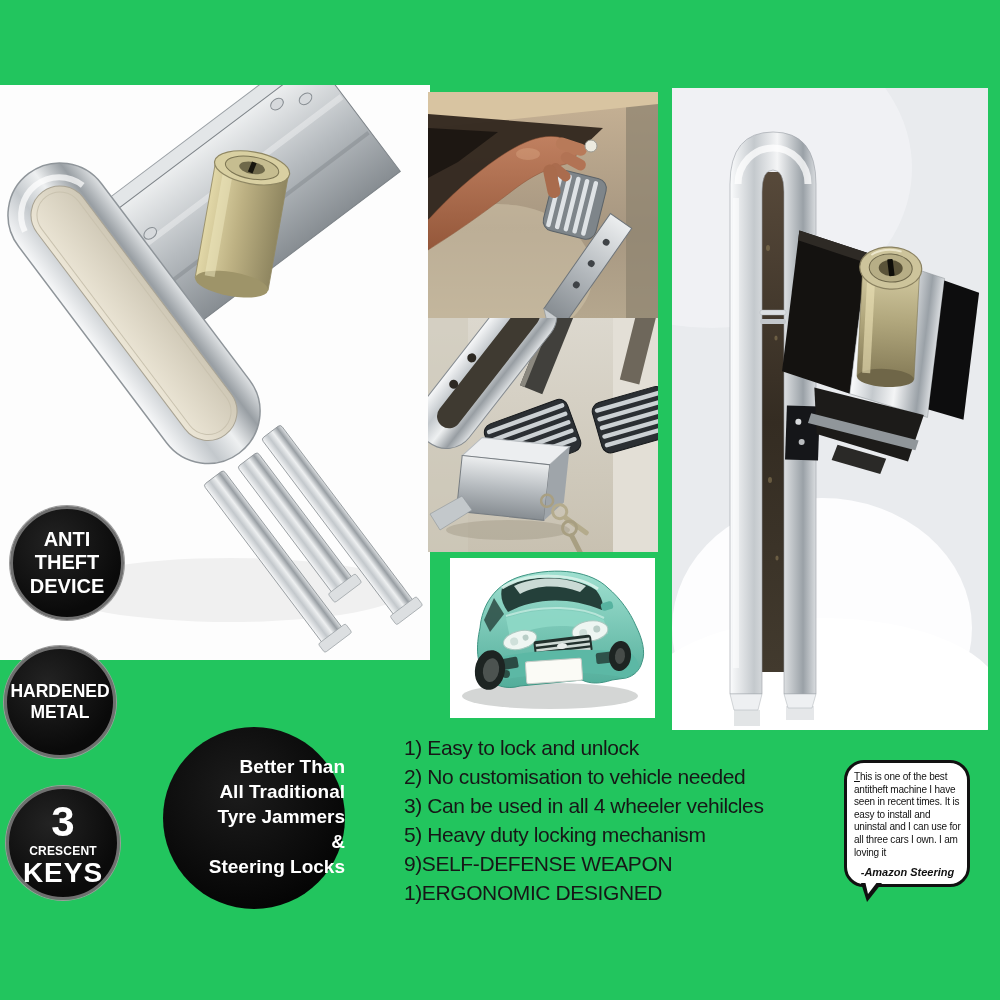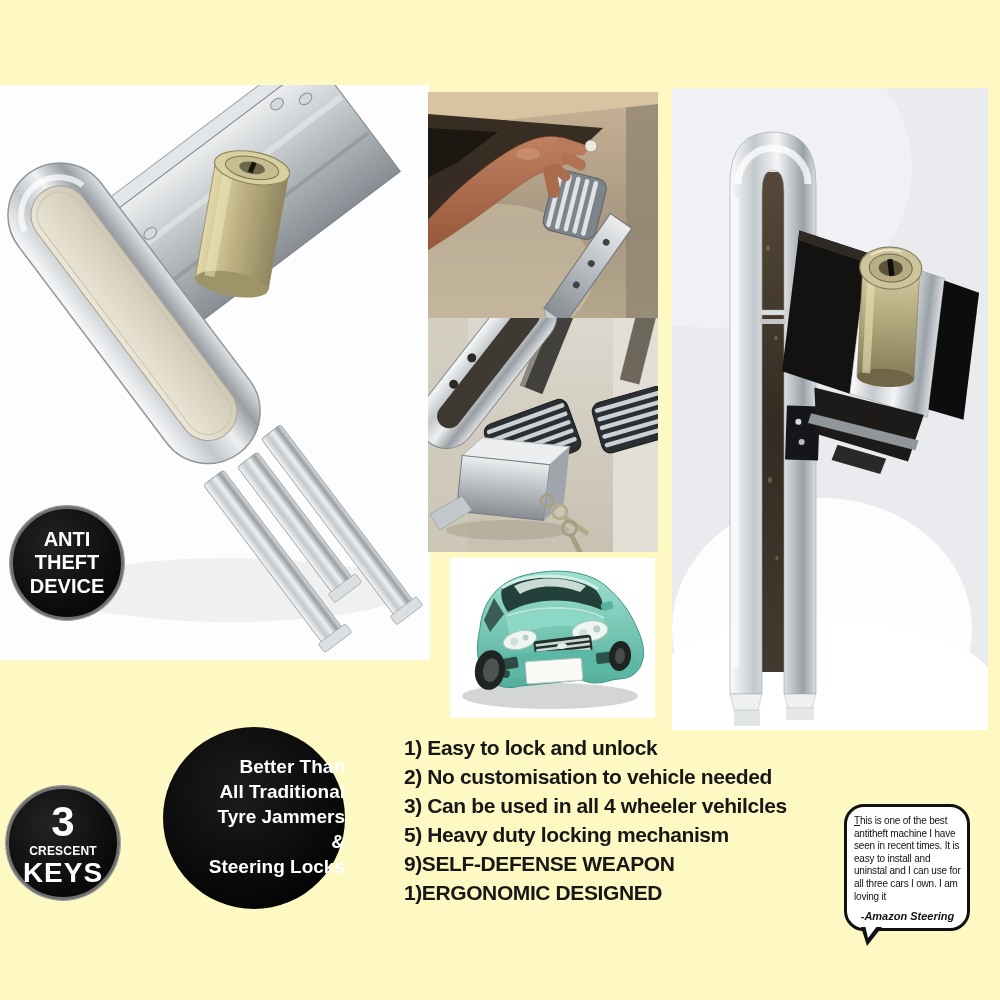--- a/index.html
+++ b/index.html
@@ -1,16 +1,16 @@
 <!DOCTYPE html>
 <html><head>
 <meta charset="utf-8">
 <style>
   html,body{margin:0;padding:0;background:#ffffff;}
-  #canvas{position:relative;width:1000px;height:1000px;background:#fef9c3;overflow:hidden;
+  #canvas{position:relative;width:1000px;height:1000px;background:#22c55e;overflow:hidden;
           font-family:"Liberation Sans", sans-serif;}
   .abs{position:absolute;}
 
   
   .photo{position:absolute;overflow:hidden;}
   .photo svg{display:block;width:100%;height:100%;}
 
   
   .badge{position:absolute;border-radius:50%;
          background:radial-gradient(circle at 38% 32%, #232323 0%, #0a0a0a 70%);
@@ -26,25 +26,25 @@
   #badge-keys .line-b{font-size:28px;line-height:23px;letter-spacing:1px;}
 
   #badge-better{left:163px;top:727px;width:182px;height:182px;border:none;box-shadow:none;
                 background:radial-gradient(circle at 42% 35%, #1c1c1c 0%, #050505 75%);
                 align-items:flex-start;justify-content:flex-start;
                 padding:0;box-sizing:border-box;}
   .better-inner{padding:27px 0 0 30px;font-size:19px;line-height:25px;font-weight:bold;color:#fff;text-align:right;width:100%;box-sizing:border-box;}
   .better-inner .amp{padding-left:60px;}
 
   
-  #features{left:404px;top:733px;width:460px;color:#171717;font-weight:bold;
+  #features{left:404px;top:733px;width:460px;color:#171717;font-weight:normal;
             font-size:21px;line-height:29px;letter-spacing:-0.4px;white-space:nowrap;}
 
   
-  #bubble{left:844px;top:804px;width:126px;min-height:116px;background:#ffffff;
+  #bubble{left:844px;top:760px;width:126px;min-height:116px;background:#ffffff;
           border:3px solid #111111;border-radius:20px;box-sizing:border-box;
           padding:8px 6px 6px 7px;z-index:5;}
   #bubble:before{content:"";position:absolute;left:14px;bottom:-18px;width:0;height:0;
           border-style:solid;border-width:19px 15px 0 6px;
           border-color:#111 transparent transparent transparent;}
   #bubble:after{content:"";position:absolute;left:18px;bottom:-10px;width:0;height:0;
           border-style:solid;border-width:13px 10px 0 3px;
           border-color:#fff transparent transparent transparent;}
   .bubble-text{font-size:10px;line-height:12.6px;color:#111;letter-spacing:-0.2px;}
   .bubble-text::first-letter{text-decoration:underline;}
@@ -335,20 +335,24 @@
       </g>
     </svg>
   </div>
 
   <div class="badge" id="badge-anti">
     <div class="badge-line">ANTI</div>
     <div class="badge-line">THEFT</div>
     <div class="badge-line">DEVICE</div>
   </div>
 
+  <div class="badge" id="badge-hardened">
+    <div class="badge-line">HARDENED</div>
+    <div class="badge-line">METAL</div>
+  </div>
 
   <div class="badge" id="badge-keys">
     <div class="badge-number">3</div>
     <div class="badge-line line-a">CRESCENT</div>
     <div class="badge-line line-b">KEYS</div>
   </div>
 
   <div class="badge" id="badge-better">
     <div class="better-inner">
       <div>Better Than</div>

